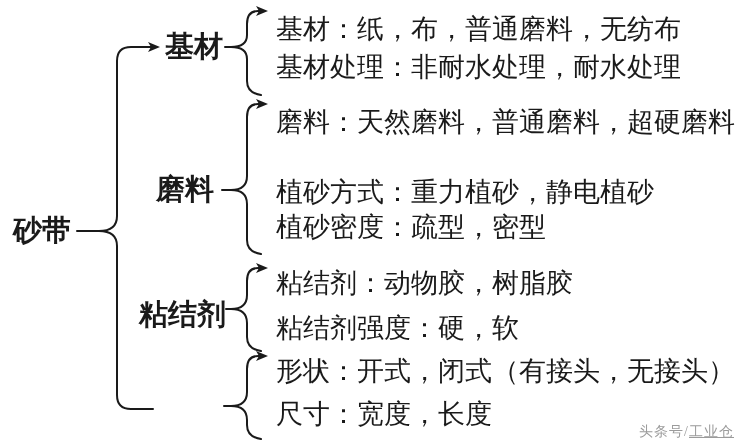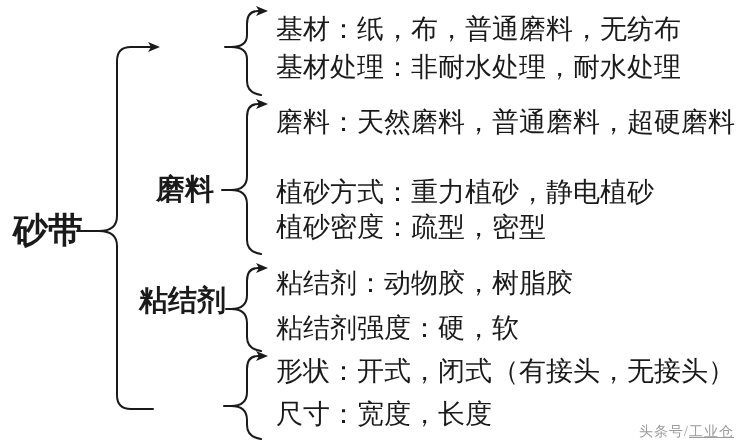--- a/index.html
+++ b/index.html
@@ -37,21 +37,21 @@
     fill:currentColor;
     stroke:none;
   }
   .node{
     position:absolute;
     white-space:nowrap;
     line-height:33px;
     height:33px;
   }
   .root-label{
-    font-size:35px;
+    font-size:29px;
     font-weight:600;
   }
   .group-label{
     font-size:29px;
     font-weight:600;
   }
   .leaf{
     font-size:27px;
     left:276px;
   }
@@ -96,22 +96,23 @@
     <path class="head" d="M 268 268 L 256 263 L 259 268 L 256 273 Z"></path>
 
     <path d="M 224 406 L 231 406
          M 231 406 Q 247 406 247 392 L 247 369 Q 247 356 258 356 L 260 356
          M 231 406 Q 247 406 247 420 L 247 425 Q 247 437 261 439"></path>
     <path class="head" d="M 268 356 L 256 351 L 259 356 L 256 361 Z"></path>
   </svg>
 
   <div class="node root-label" style="left:13px;top:214px;">砂带</div>
 
+  <div class="node group-label" style="left:165px;top:30px;">基材</div>
   <div class="node group-label" style="left:156px;top:173px;">磨料</div>
-  <div class="node group-label" style="left:139px;top:284px;text-align:center;">粘结剂</div>
+  <div class="node group-label" style="left:139px;top:298px;text-align:center;">粘结剂</div>
 
   <div class="node leaf" style="top:13px;">基材：纸，布，普通磨料，无纺布</div>
   <div class="node leaf" style="top:51px;">基材处理：非耐水处理，耐水处理</div>
 
   <div class="node leaf" style="top:106px;">磨料：天然磨料，普通磨料，超硬磨料</div>
   <div class="node leaf" style="top:176px;">植砂方式：重力植砂，静电植砂</div>
   <div class="node leaf" style="top:211px;">植砂密度：疏型，密型</div>
 
   <div class="node leaf" style="top:267px;">粘结剂：动物胶，树脂胶</div>
   <div class="node leaf" style="top:312px;text-align:center;">粘结剂强度：硬，软</div>

